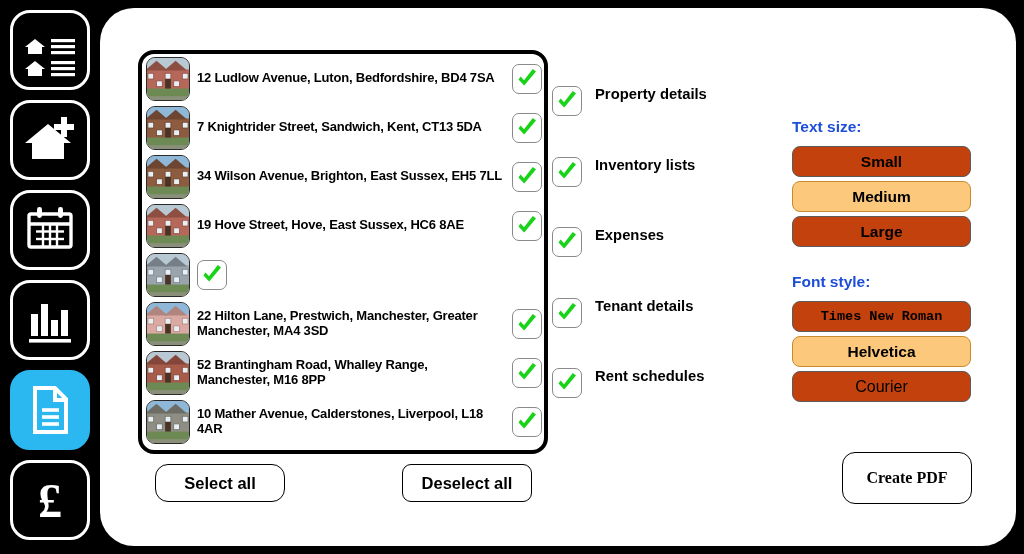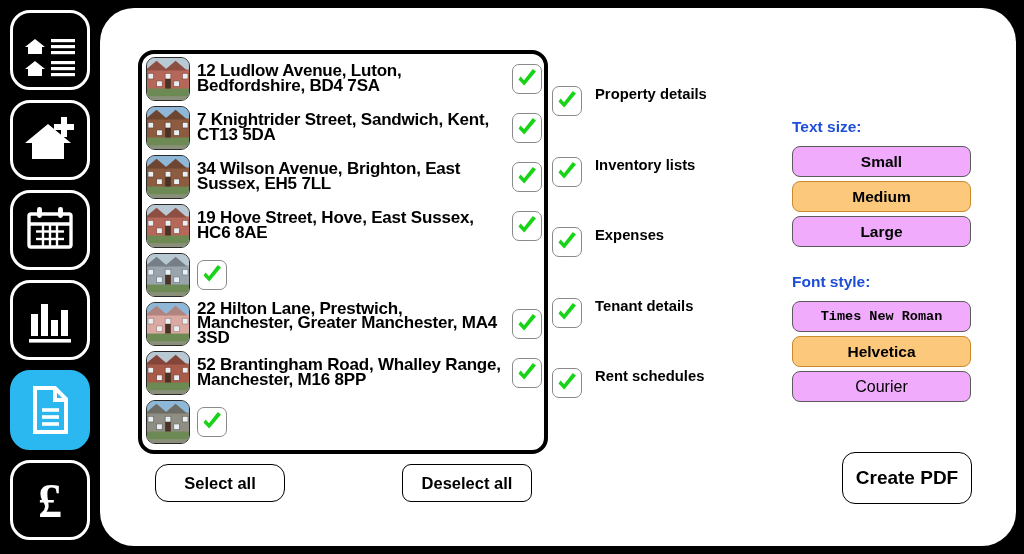--- a/index.html
+++ b/index.html
@@ -52,21 +52,21 @@
     width: 44px; height: 44px; flex: 0 0 44px;
     border-radius: 9px;
     border: 1.5px solid #2a2a2a;
     overflow: hidden;
     position: relative;
     background: #9aa1a8;
   }
   .thumb svg { position: absolute; inset: 0; width: 100%; height: 100%; }
   .addr {
     flex: 1 1 auto;
-    font-size: 17px; font-weight: bold; color: #000;
+    font-size: 13px; font-weight: bold; color: #000;
     line-height: 14.4px;
     letter-spacing: -0.2px;
     padding-right: 2px;
   }
   .chk {
     flex: 0 0 30px; width: 30px; height: 30px;
     border: 1.5px solid #8a8a8a;
     border-radius: 7px;
     background: #fff;
     display: flex; align-items: center; justify-content: center;
@@ -96,38 +96,38 @@
   
   #settings { position: absolute; left: 692px; top: 110px; width: 182px; }
   .group-title {
     font-size: 15.5px; font-weight: bold; color: #1d4ed8;
     margin-bottom: 10px;
   }
   .seg {
     height: 31px; width: 179px;
     border: 1.5px solid #5b5b5b;
     border-radius: 8px;
-    background: #f0abfc;
+    background: #c2410c;
     display: flex; align-items: center; justify-content: center;
     font-size: 15.5px; font-weight: bold; color: #000;
     margin-bottom: 4px;
   }
   .seg.selected { background: #FBC87C; border-color: #C98A2C; }
   .seg.serif { font-family: Liberation Mono, monospace; font-size: 13.5px; }
   .seg.mono  { font-family: "Liberation Sans", sans-serif; font-weight: normal; font-size: 16px; }
   .seg.sans  { font-family: "Liberation Sans", sans-serif; }
   .gap-block { height: 22px; }
 
   #btn-create-pdf {
     position: absolute; left: 742px; top: 444px;
     width: 130px; height: 52px;
     border: 1.5px solid #000; border-radius: 13px;
     background: #fff;
     display: flex; align-items: center; justify-content: center;
-    font-size: 19px; font-weight: bold; color: #000;
+    font-size: 16px; font-weight: bold; color: #000; font-family: Liberation Serif, serif;
   }
 </style>
 </head>
 <body>
 
 <div id="root">
 
   <div id="sidebar">
 
     <div class="rail-btn" style="top:10px">
@@ -401,20 +401,21 @@
               <path d="M18 13 L30 3 L42 13 Z" fill="#6d6d65"></path>
               <rect x="1" y="16" width="6" height="6" fill="#e9f0f4" stroke="#6d6d65" stroke-width="0.8"></rect>
               <rect x="10" y="24" width="6" height="6" fill="#e9f0f4" stroke="#6d6d65" stroke-width="0.8"></rect>
               <rect x="19" y="16" width="6" height="6" fill="#e9f0f4" stroke="#6d6d65" stroke-width="0.8"></rect>
               <rect x="28" y="24" width="6" height="6" fill="#e9f0f4" stroke="#6d6d65" stroke-width="0.8"></rect>
               <rect x="37" y="16" width="6" height="6" fill="#e9f0f4" stroke="#6d6d65" stroke-width="0.8"></rect>
               <rect x="19" y="22" width="6" height="10" fill="#4a3326"></rect>
               <rect y="40" width="44" height="4" fill="#8a8f7a"></rect>
             </svg>
           </div>
+          <div class="addr">10 Mather Avenue, Calderstones, Liverpool, L18 4AR</div>
           <div class="chk">
             <svg viewBox="0 0 24 24" aria-hidden="true">
               <path d="M3.5 12.6 L9.2 18.6 L21 4.4 L17.8 2 L9.0 13.2 L5.6 9.6 Z" fill="#18D318"></path>
             </svg>
           </div>
         </div>
       </div>
 
     <div class="pill" id="btn-select-all">Select all</div>
     <div class="pill" id="btn-deselect-all">Deselect all</div>

